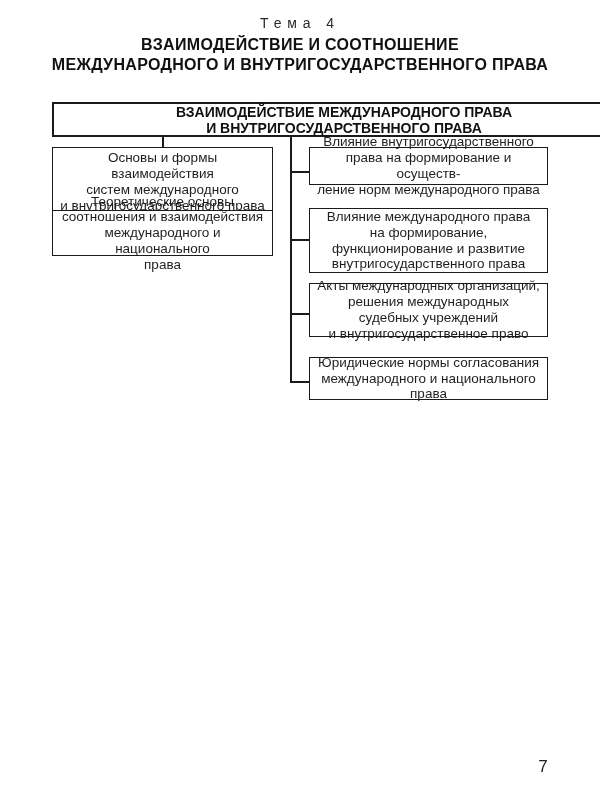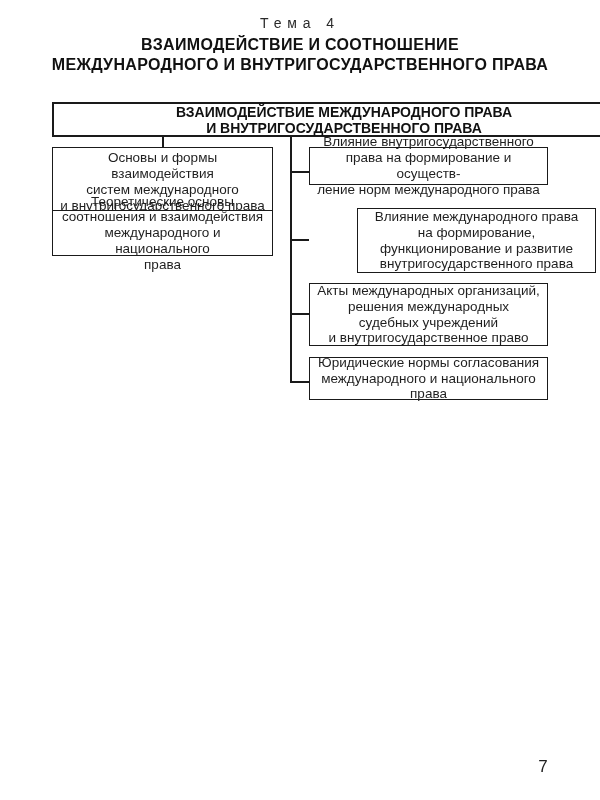--- a/index.html
+++ b/index.html
@@ -104,25 +104,25 @@
 систем международного
 и внутригосударственного права</div>
   <div class="box" style="left:52px; top:210px; width:221px; height:46px;">Теоретические основы
 соотношения и взаимодействия
 международного и национального
 права</div>
 
   <div class="box" style="left:309px; top:147px; width:239px; height:38px;">Влияние внутригосударственного
 права на формирование и осуществ-
 ление норм международного права</div>
-  <div class="box" style="left:309px; top:208px; width:239px; height:65px;margin-left:48px;">Влияние международного права
+  <div class="box" style="left:309px; top:208px; width:239px; height:65px;">Влияние международного права
 на формирование,
 функционирование и развитие
 внутригосударственного права</div>
-  <div class="box" style="left:309px; top:283px; width:239px; height:63px;">Акты международных организаций,
+  <div class="box" style="left:309px; top:283px; width:239px; height:54px;">Акты международных организаций,
 решения международных
 судебных учреждений
 и внутригосударственное право</div>
   <div class="box" style="left:309px; top:357px; width:239px; height:43px;">Юридические нормы согласования
 международного и национального
 права</div>
 
   <div class="page-number">7</div>
 
 </div>

